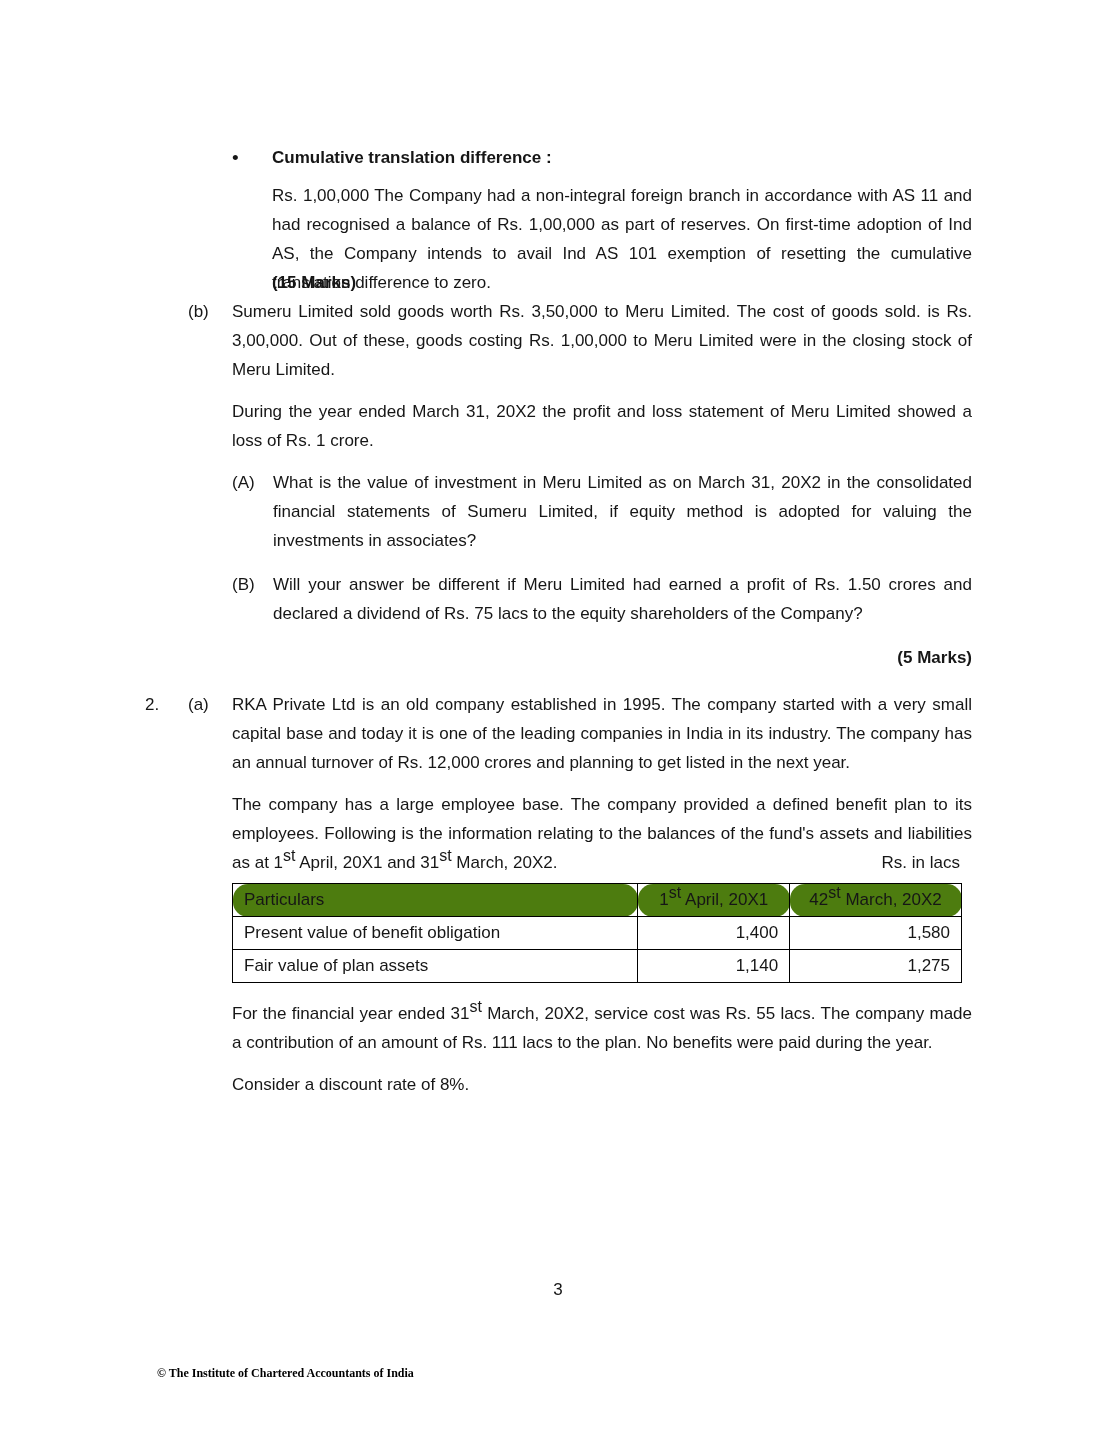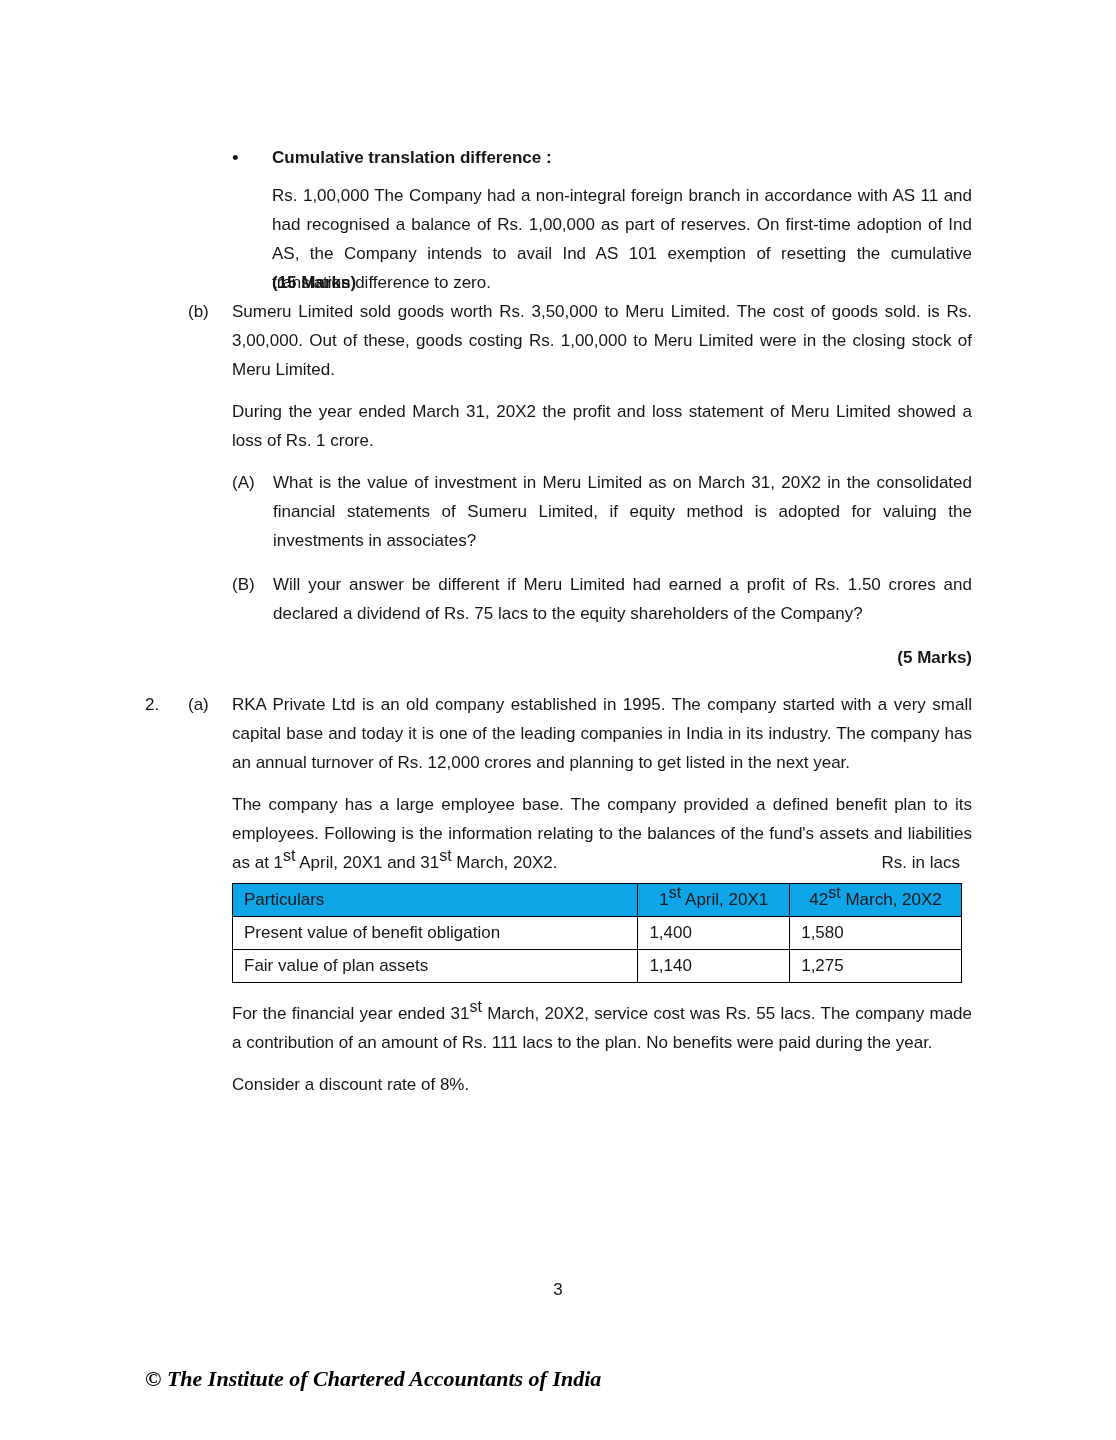--- a/index.html
+++ b/index.html
@@ -62,46 +62,46 @@
     margin: 4px 0 16px 0;
   }
   table.benefit th, table.benefit td {
     border: 1.6px solid #000;
     padding: 3px 11px;
     height: 33px;
     font-size: 17px;
     vertical-align: middle;
   }
   table.benefit th {
-    background: #0ea5e9;
+    background: #4d7c0f;
     font-weight: normal;
     text-align: center;
+    border-radius: 15px;
   }
   table.benefit th.first { text-align: left; }
-  table.benefit td.num { text-align: left; }
+  table.benefit td.num { text-align: right; }
   .col-part { width: 406px; }
   .col-apr  { width: 152px; }
   .col-mar  { width: 172px; }
   .page-number {
     position: absolute;
     top: 1275px;
     left: 0;
     width: 100%;
     text-align: center;
     line-height: 29px;
   }
   .footer-copyright {
     position: absolute;
     top: 1366px;
-    left: 145px;
+    left: 157px;
     font-family: "Liberation Serif", serif;
     font-weight: bold;
-    font-size: 22px;
+    font-size: 12px;
     color: #000;
-    font-style: italic;
   }
   .spacer-q2 { height: 3px; }
 </style>
 </head>
 <body>
 
 <div class="content">
 
   <div class="bullet-row">
     <div class="bullet-marker">•</div>

